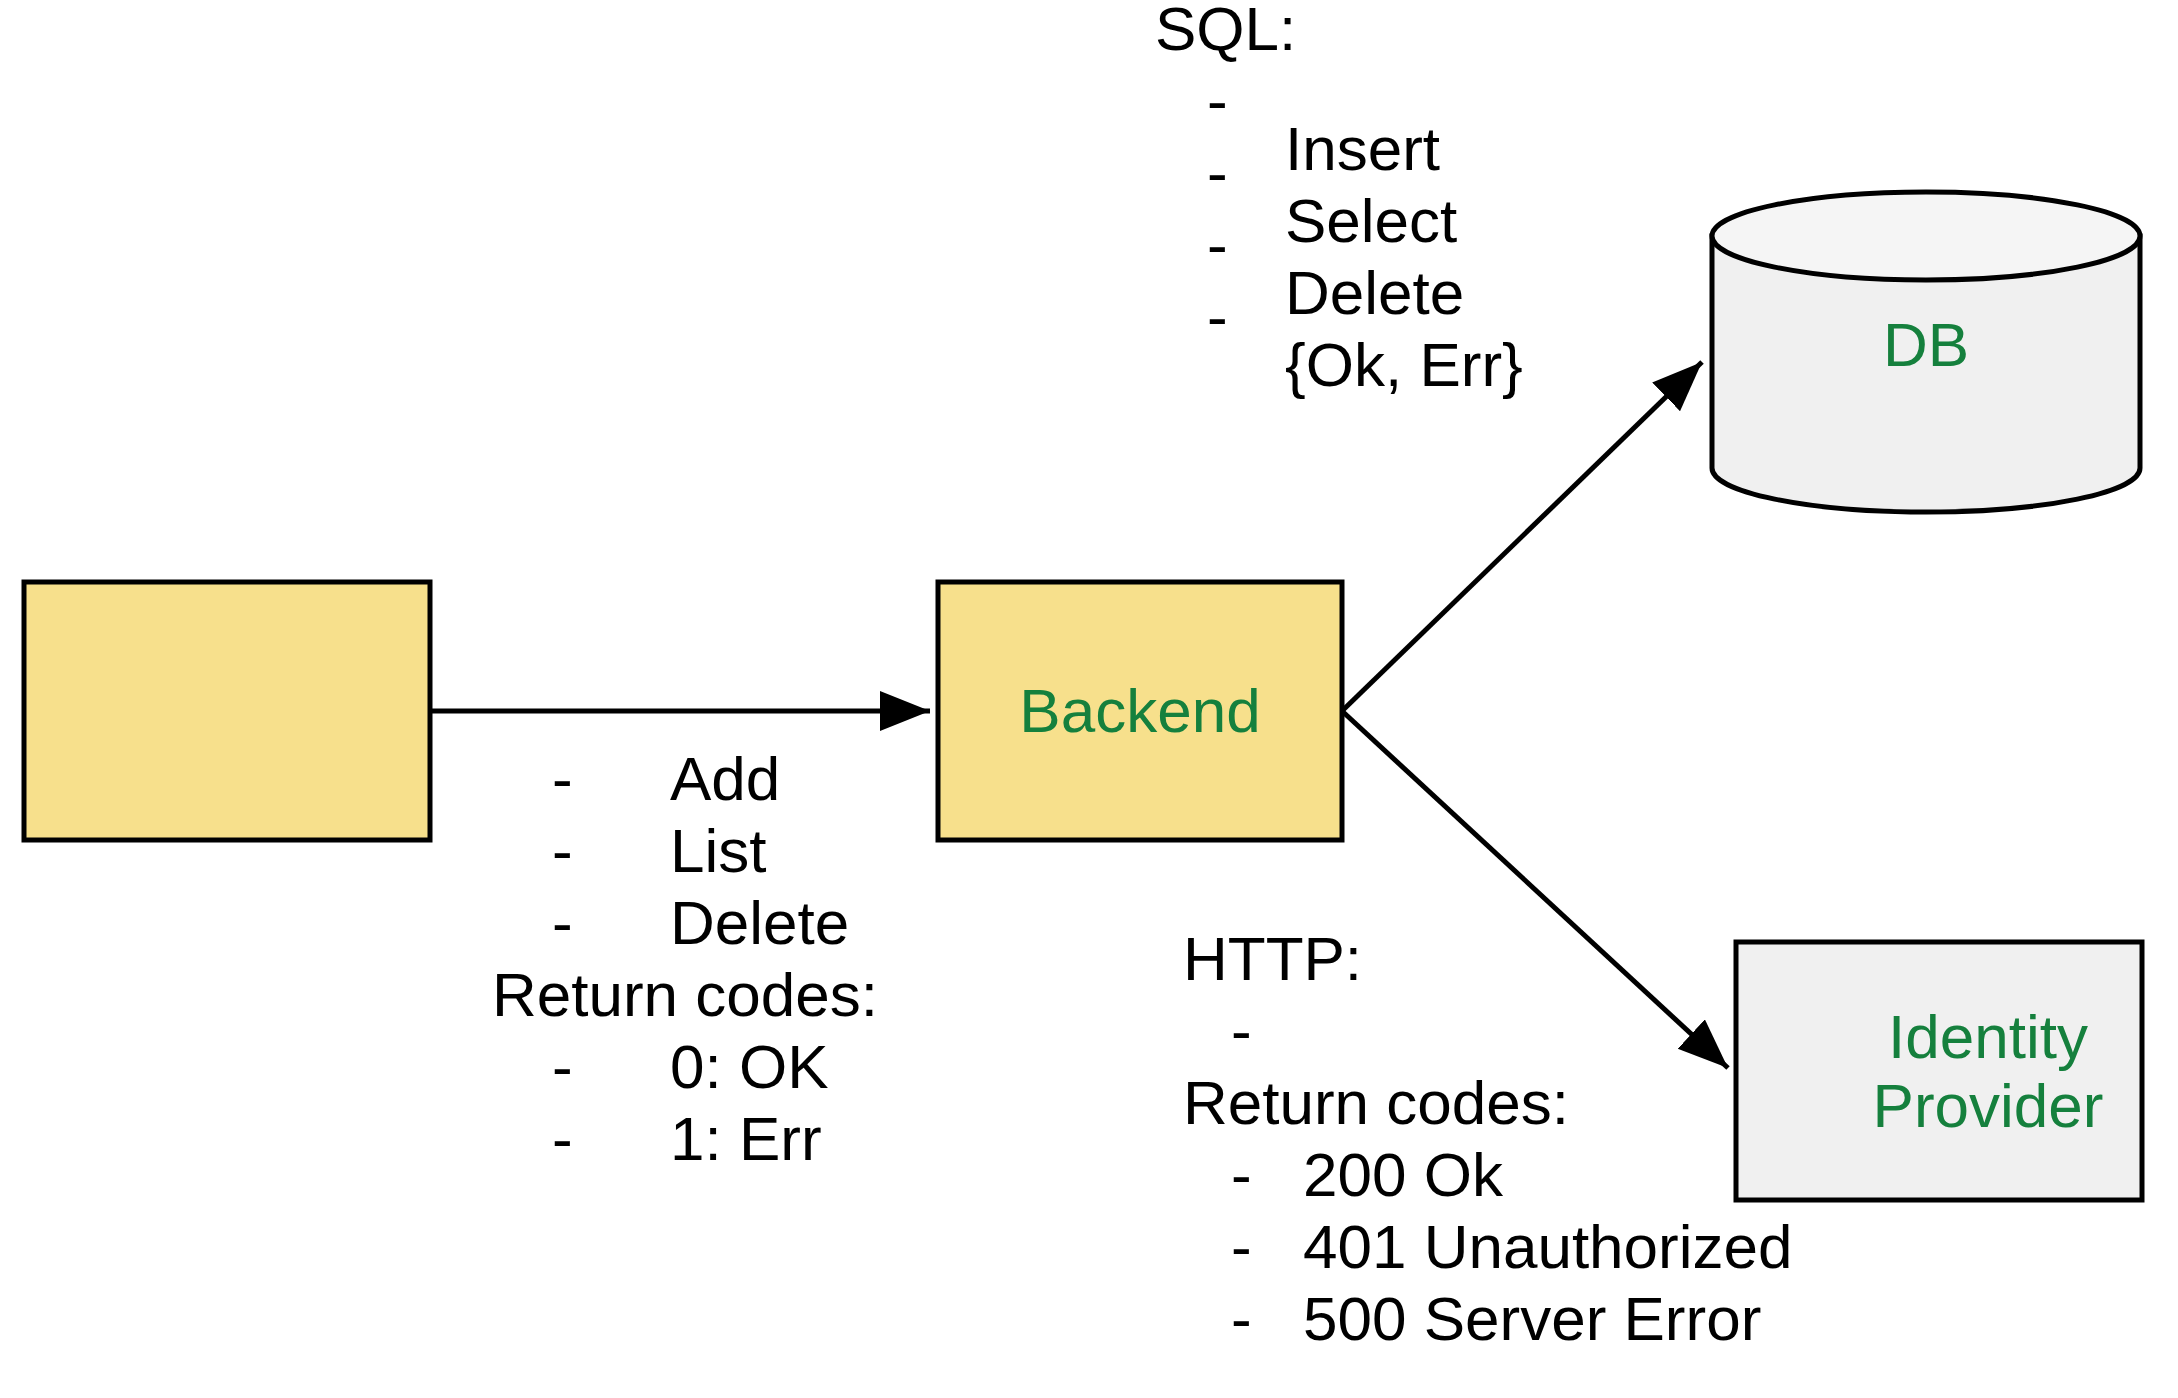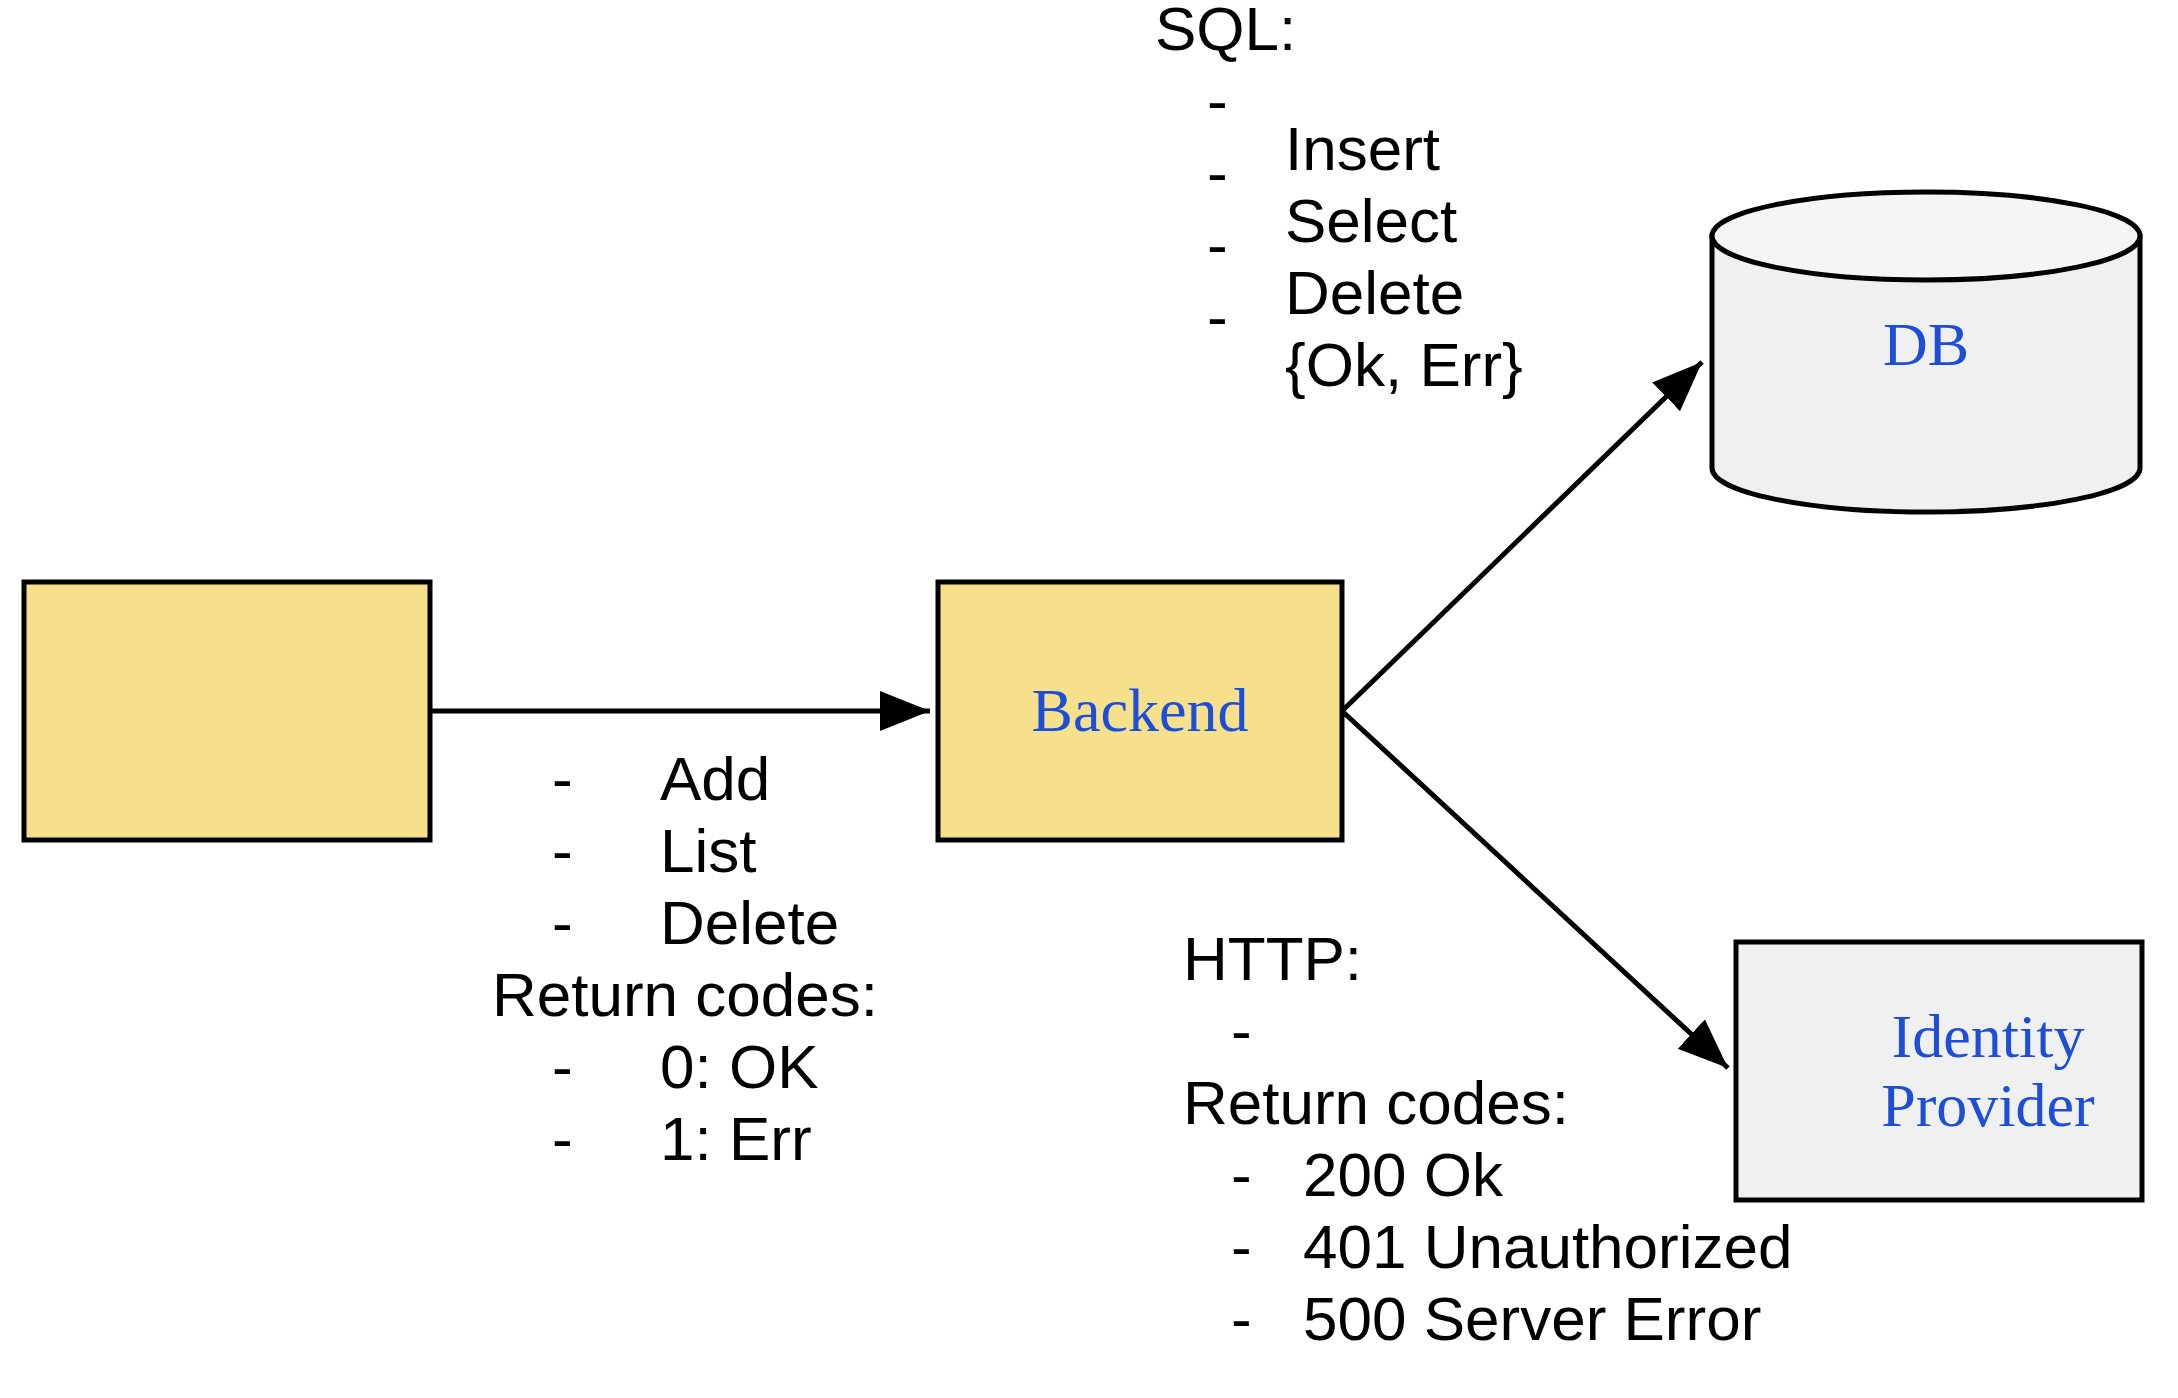--- a/index.html
+++ b/index.html
@@ -28,24 +28,23 @@
 
   
   .node-label {
     position: absolute;
     display: flex;
     align-items: center;
     justify-content: center;
     text-align: center;
     font-size: 62px;
     line-height: 1.12;
-    color: #1d4ed8;
+    color: #15803d;
     pointer-events: none;
     white-space: pre-line;
-    font-family: Liberation Serif, serif;
   }
 
   
   .ann {
     position: absolute;
     font-size: 62px;
     line-height: 1.0;
     color: #000000;
     white-space: nowrap;
   }
@@ -58,21 +57,21 @@
     height: 72px;
     position: relative;
   }
   .ann .item .dash {
     position: absolute;
     left: 60px;
     top: 0;
   }
   .ann .item .txt {
     position: absolute;
-    left: 168px;
+    left: 178px;
     top: 0;
   }
 
   
   #ann-sql .item .dash { left: 52px; }
   #ann-sql .item .txt  { left: 130px; margin-top: 48px; }
 
   #ann-http .item .dash { left: 48px; }
   #ann-http .item .txt  { left: 120px; }
 </style>

